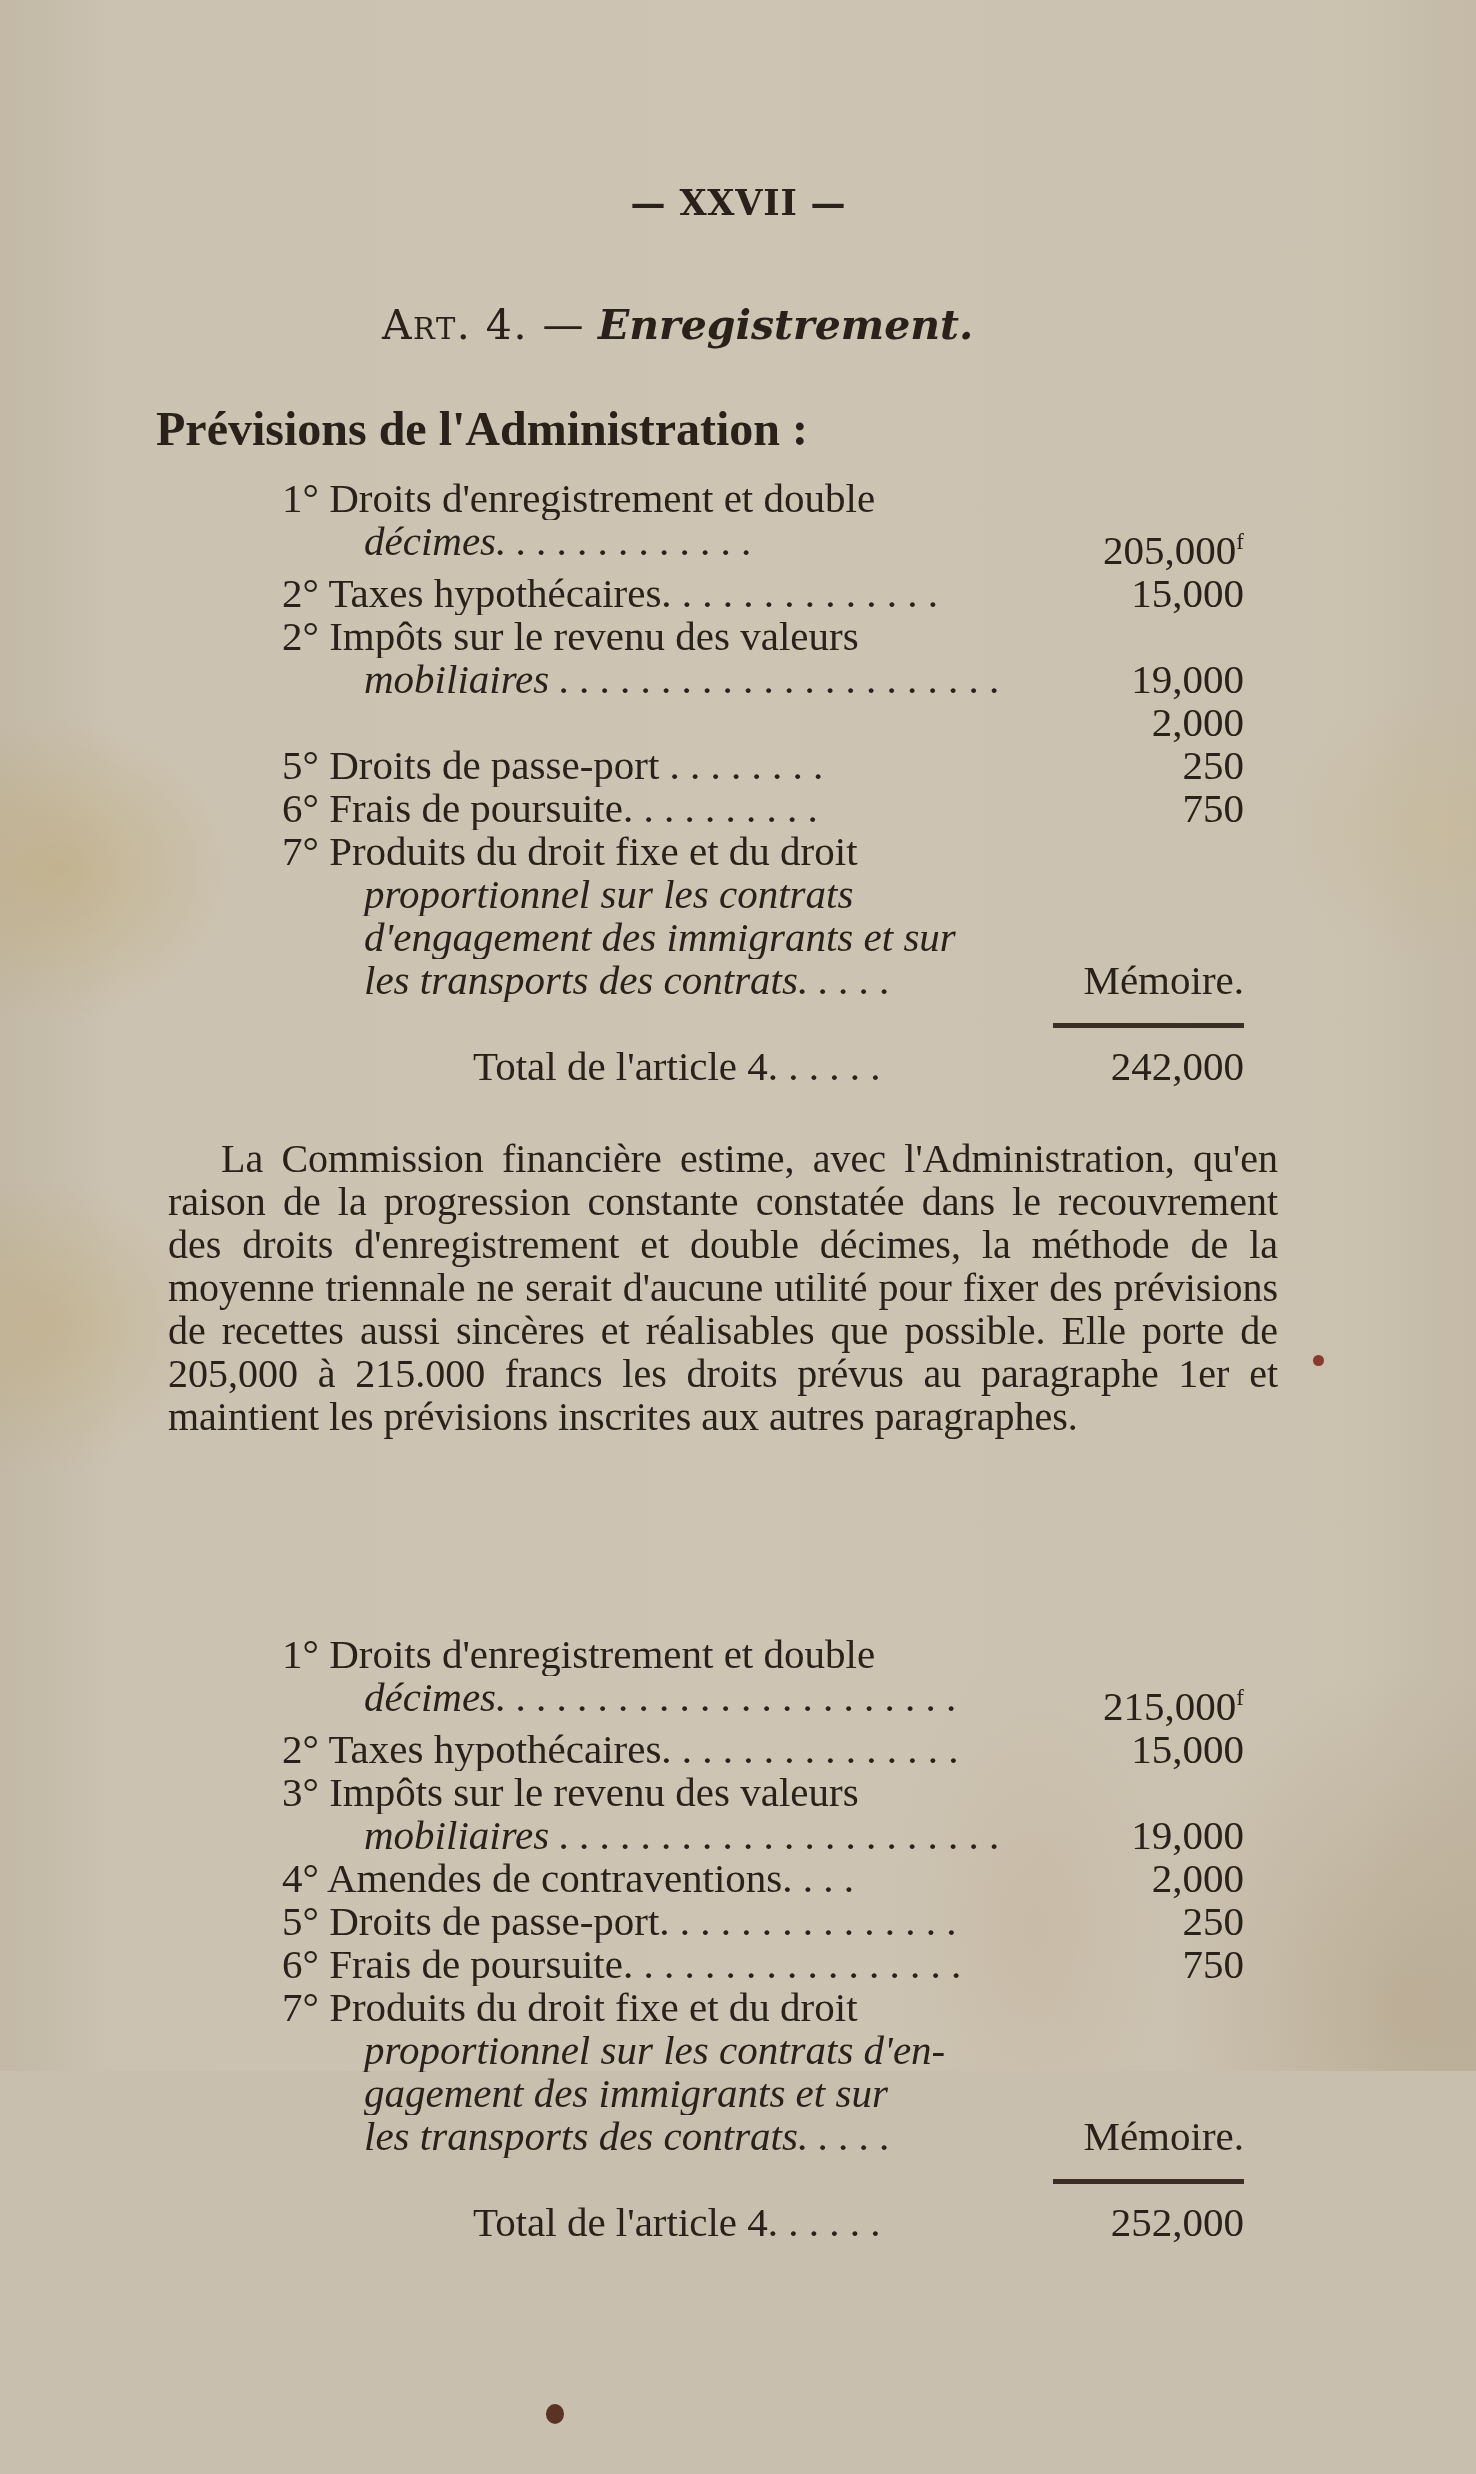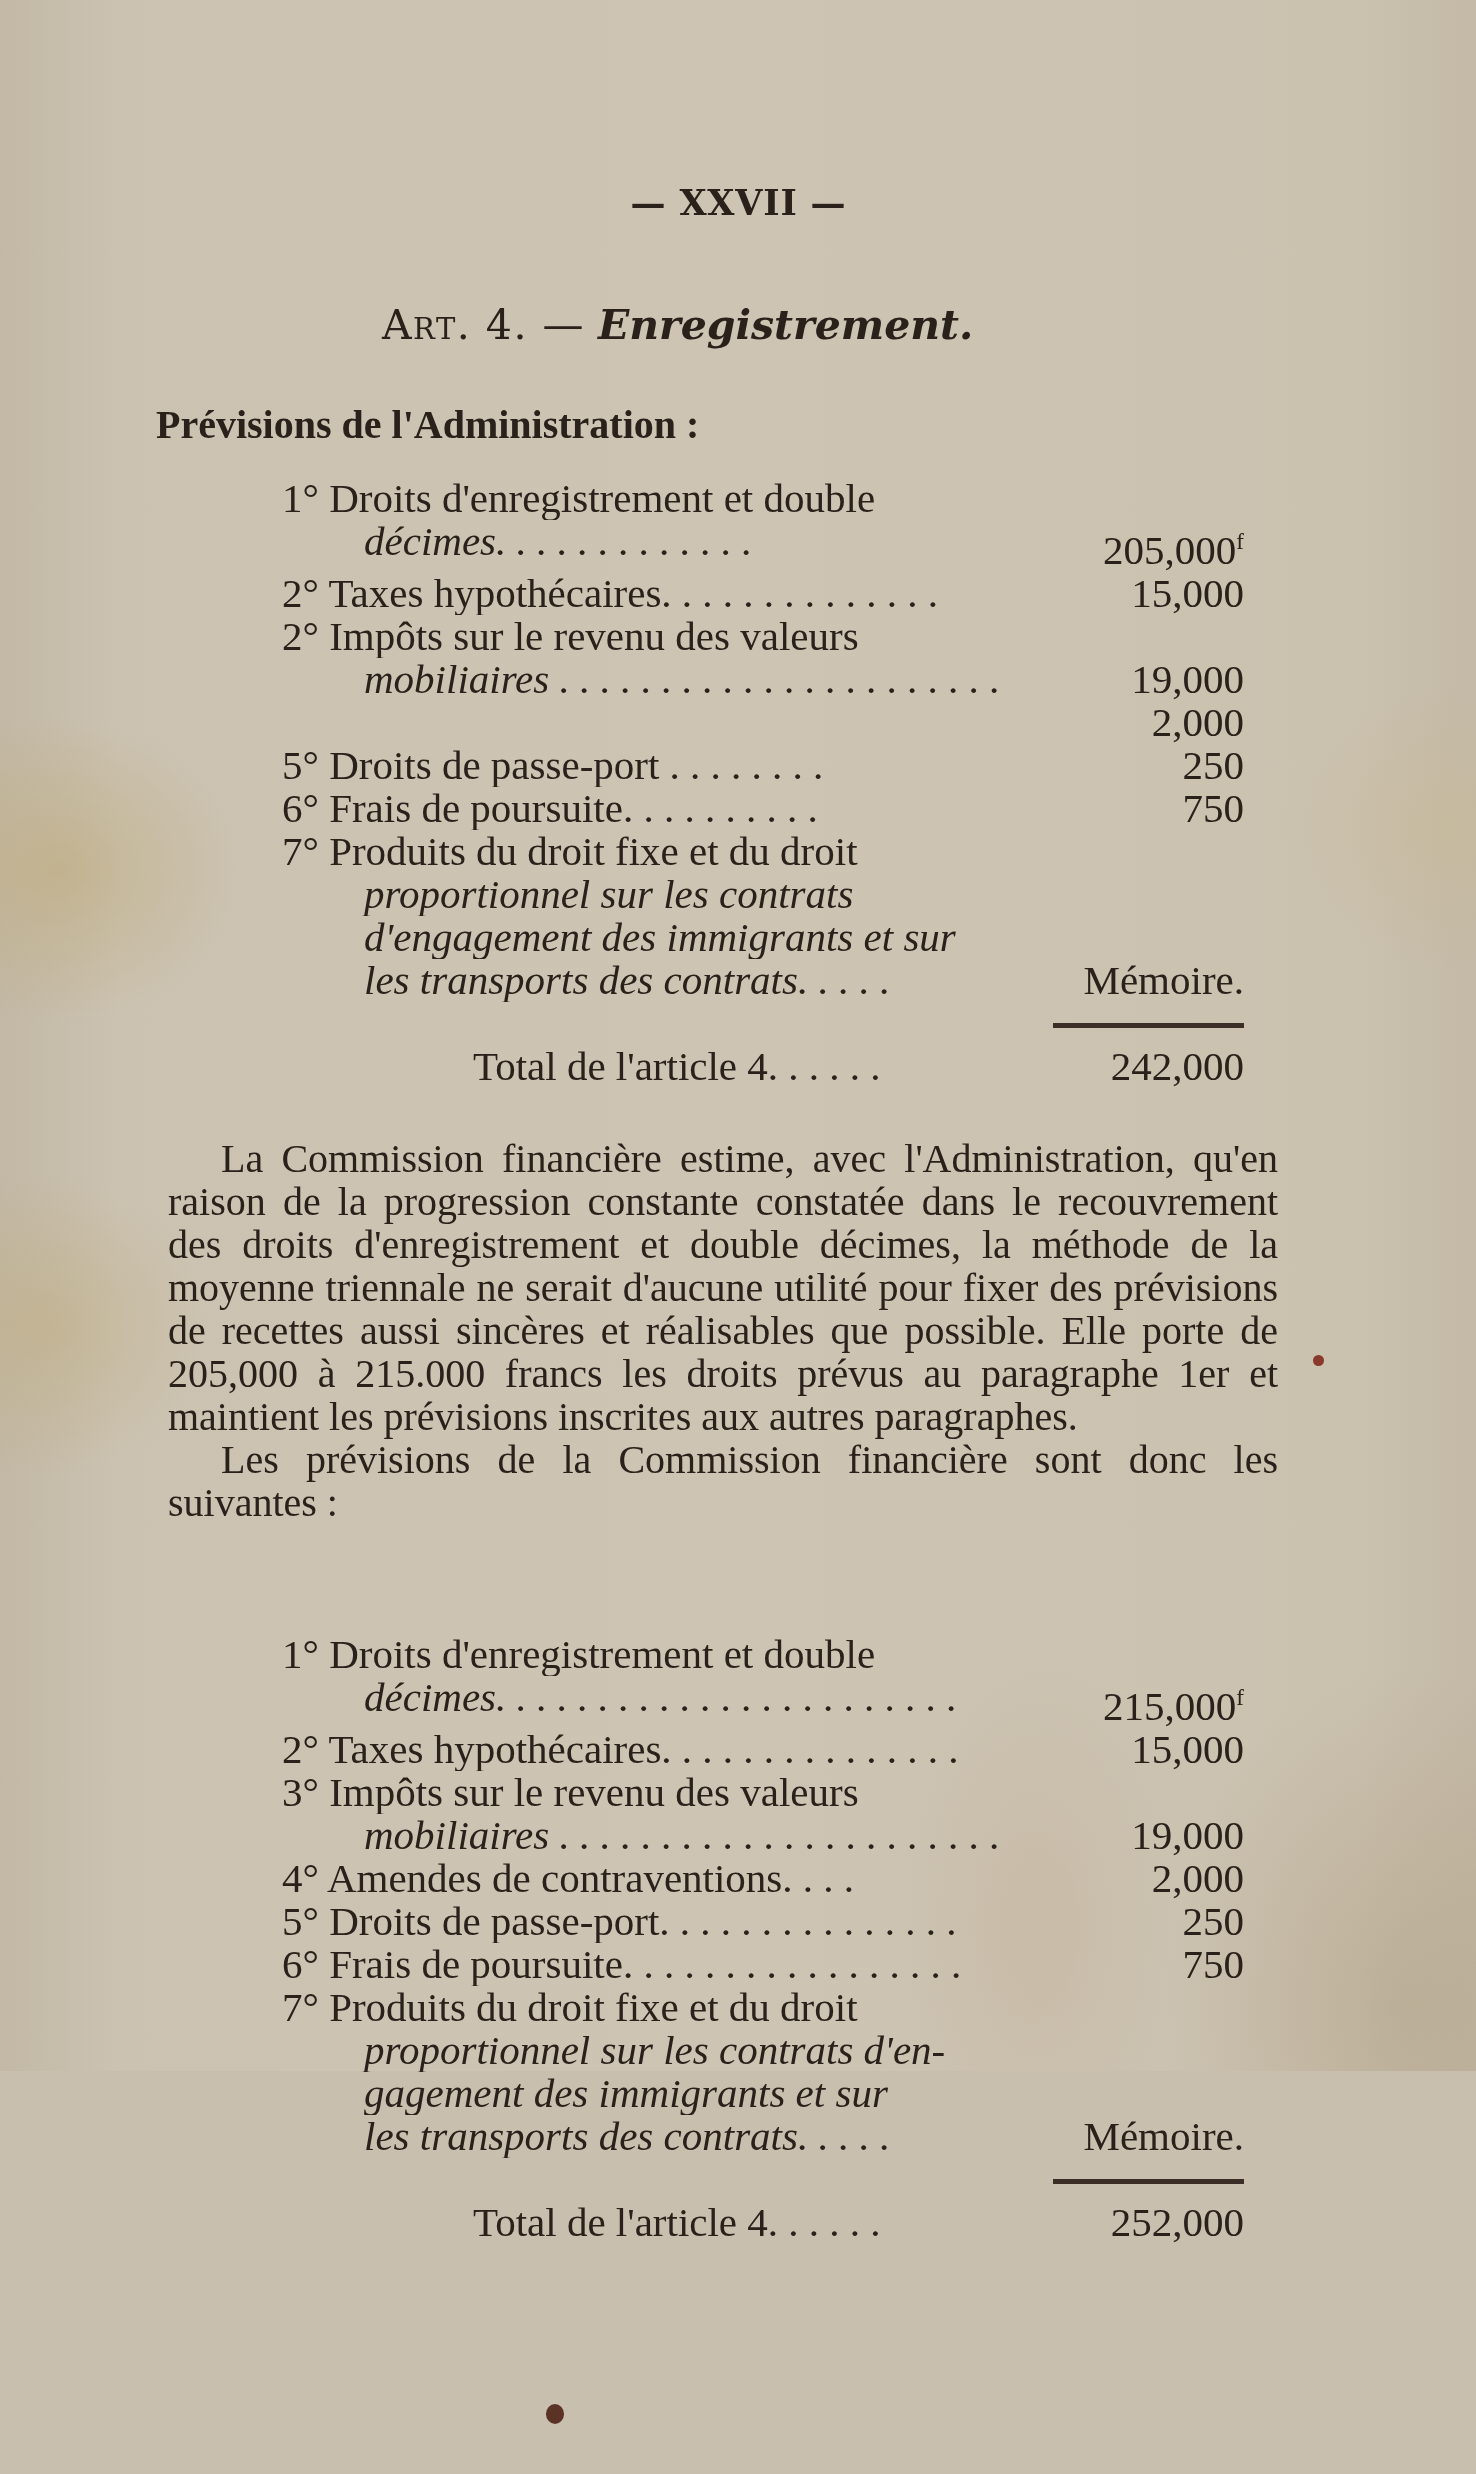--- a/index.html
+++ b/index.html
@@ -40,21 +40,21 @@
       left: 382px;
       font-size: 41px;
     }
     .article-title .art { font-variant: small-caps; font-weight: normal; letter-spacing: 1.5px; }
     .article-title .name { font-style: italic; font-weight: bold; }
     .section-head {
       position: absolute;
       left: 156px;
       font-family: "Liberation Serif", serif;
       font-weight: bold;
-      font-size: 40px;
+      font-size: 48px;
     }
     .table {
       position: absolute;
       left: 282px;
       width: 962px;
       font-family: "Liberation Serif", serif;
       font-size: 41px;
       line-height: 43px;
     }
     .row {
@@ -162,21 +162,20 @@
       </div>
       <div class="rule"></div>
       <div class="row total">
         <div class="label">Total de l'article 4. . . . . .</div>
         <div class="value">242,000</div>
       </div>
     </div>
 
   <div class="prose" style="top:1137px;">
     <p class="indent">La Commission financière estime, avec l'Administration, qu'en raison de la progression constante constatée dans le recouvrement des droits d'enregistrement et double décimes, la méthode de la moyenne triennale ne serait d'aucune utilité pour fixer des prévisions de recettes aussi sincères et réalisables que possible. Elle porte de 205,000 à 215.000 francs les droits prévus au paragraphe 1er et maintient les prévisions inscrites aux autres paragraphes.</p>
-    <p class="indent">Les prévisions de la Commission financière sont donc les suivantes :</p>
   </div>
 
   <div class="table" id="comm-table" style="top:1633px;">
       <div class="row">
         <div class="label"><span>1° </span><span>Droits d'enregistrement et double</span></div>
         <div class="value"></div>
       </div>
       <div class="row">
         <div class="label"><span class="cont">décimes. . . . . . . . . . . . . . . . . . . . . . .</span></div>
         <div class="value"><span>215,000</span><sup>f</sup></div>

